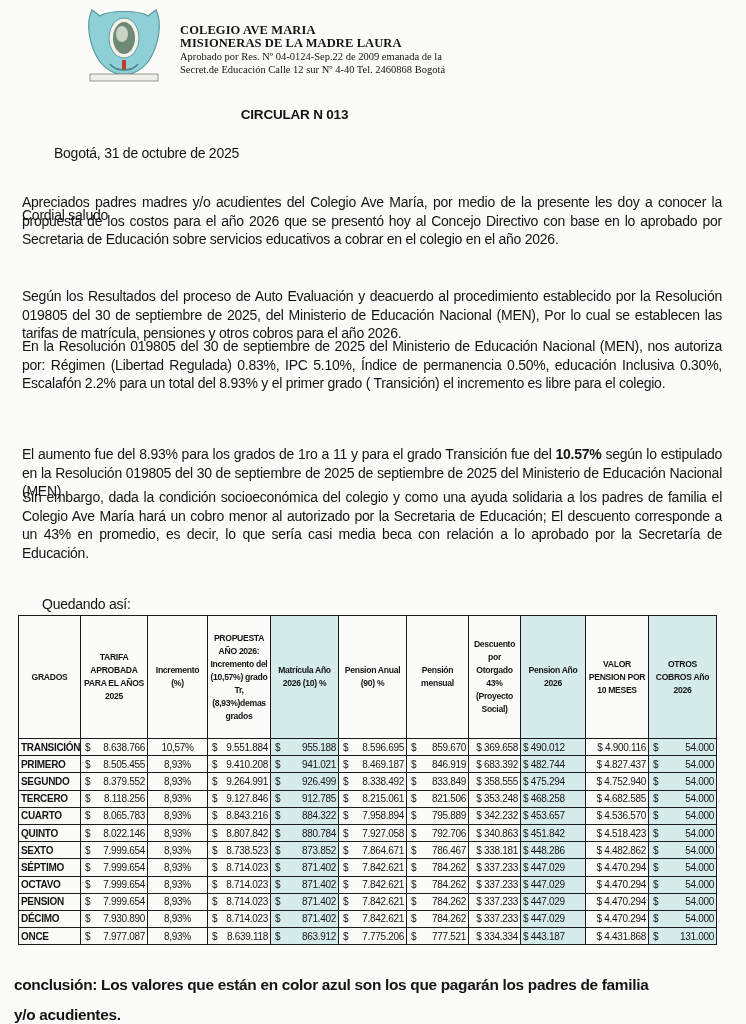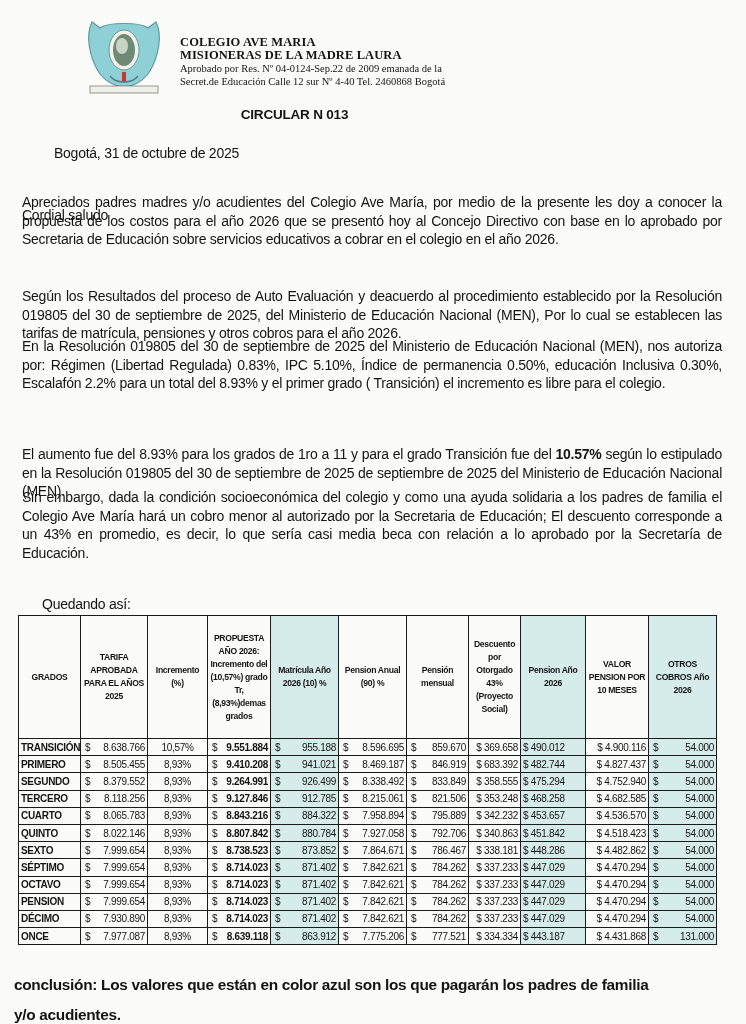--- a/index.html
+++ b/index.html
@@ -3,21 +3,21 @@
 <meta charset="utf-8">
 <style>
   html, body { margin: 0; padding: 0; }
   body {
     width: 746px; height: 1024px; overflow: hidden;
     background: #fbfbf9;
     font-family: "Liberation Sans", sans-serif;
     color: #141414;
     position: relative;
   }
-  .letterhead { position: absolute; left: 78px; top: 16px; width: 440px; height: 80px; }
+  .letterhead { position: absolute; left: 78px; top: 4px; width: 440px; height: 80px; }
   .logo { position: absolute; left: 0; top: 0; width: 92px; height: 78px; }
   .lh-text { position: absolute; left: 102px; top: 20px; font-family: "Liberation Serif", serif; line-height: 13px; }
   .lh-text .l1, .lh-text .l2 { font-weight: bold; font-size: 12.5px; letter-spacing: 0.1px; }
   .lh-text .l3, .lh-text .l4 { font-size: 10.5px; }
 
   .title { position: absolute; left: 0; width: 589px; top: 107px; text-align: center; font-weight: bold; font-size: 13.5px; letter-spacing: -0.2px; }
   .para { position: absolute; left: 22px; width: 700px; font-size: 14px; line-height: 18.6px; text-align: justify; letter-spacing: -0.25px; }
   .para b { font-weight: bold; }
 
   .fees-table { position: absolute; left: 18px; top: 615px; border-collapse: collapse; table-layout: fixed; width: 698px; }
@@ -25,21 +25,21 @@
     border: 1.4px solid #1a1a1a;
     font-family: "Liberation Sans Narrow", "Liberation Sans", sans-serif;
     font-size: 10px; padding: 0 2px; white-space: nowrap; overflow: hidden;
   }
   .fees-table th { font-weight: bold; font-size: 8.6px; line-height: 13px; white-space: normal; text-align: center; height: 122px; letter-spacing: -0.3px; }
   .fees-table td { height: 16.2px; letter-spacing: -0.3px; }
   .teal { background: #d6ecea; }
   .grade { font-weight: bold; font-size: 10.5px; text-align: left; margin-top: 24px; }
   .money { display: flex; justify-content: space-between; }
   .money .cur { padding-left: 2px; }
-  .bold-num { font-weight: bold; }
+  .bold-num { font-weight: normal; }
   .center { text-align: center; }
   .right { text-align: right; }
 
   .conclusion { position: absolute; left: 14px; top: 970px; width: 720px; font-weight: bold; font-size: 15.4px; line-height: 30px; letter-spacing: -0.3px; }
 </style>
 </head>
 <body>
 
 <div class="letterhead">
   <svg class="logo" viewBox="0 0 92 78">

